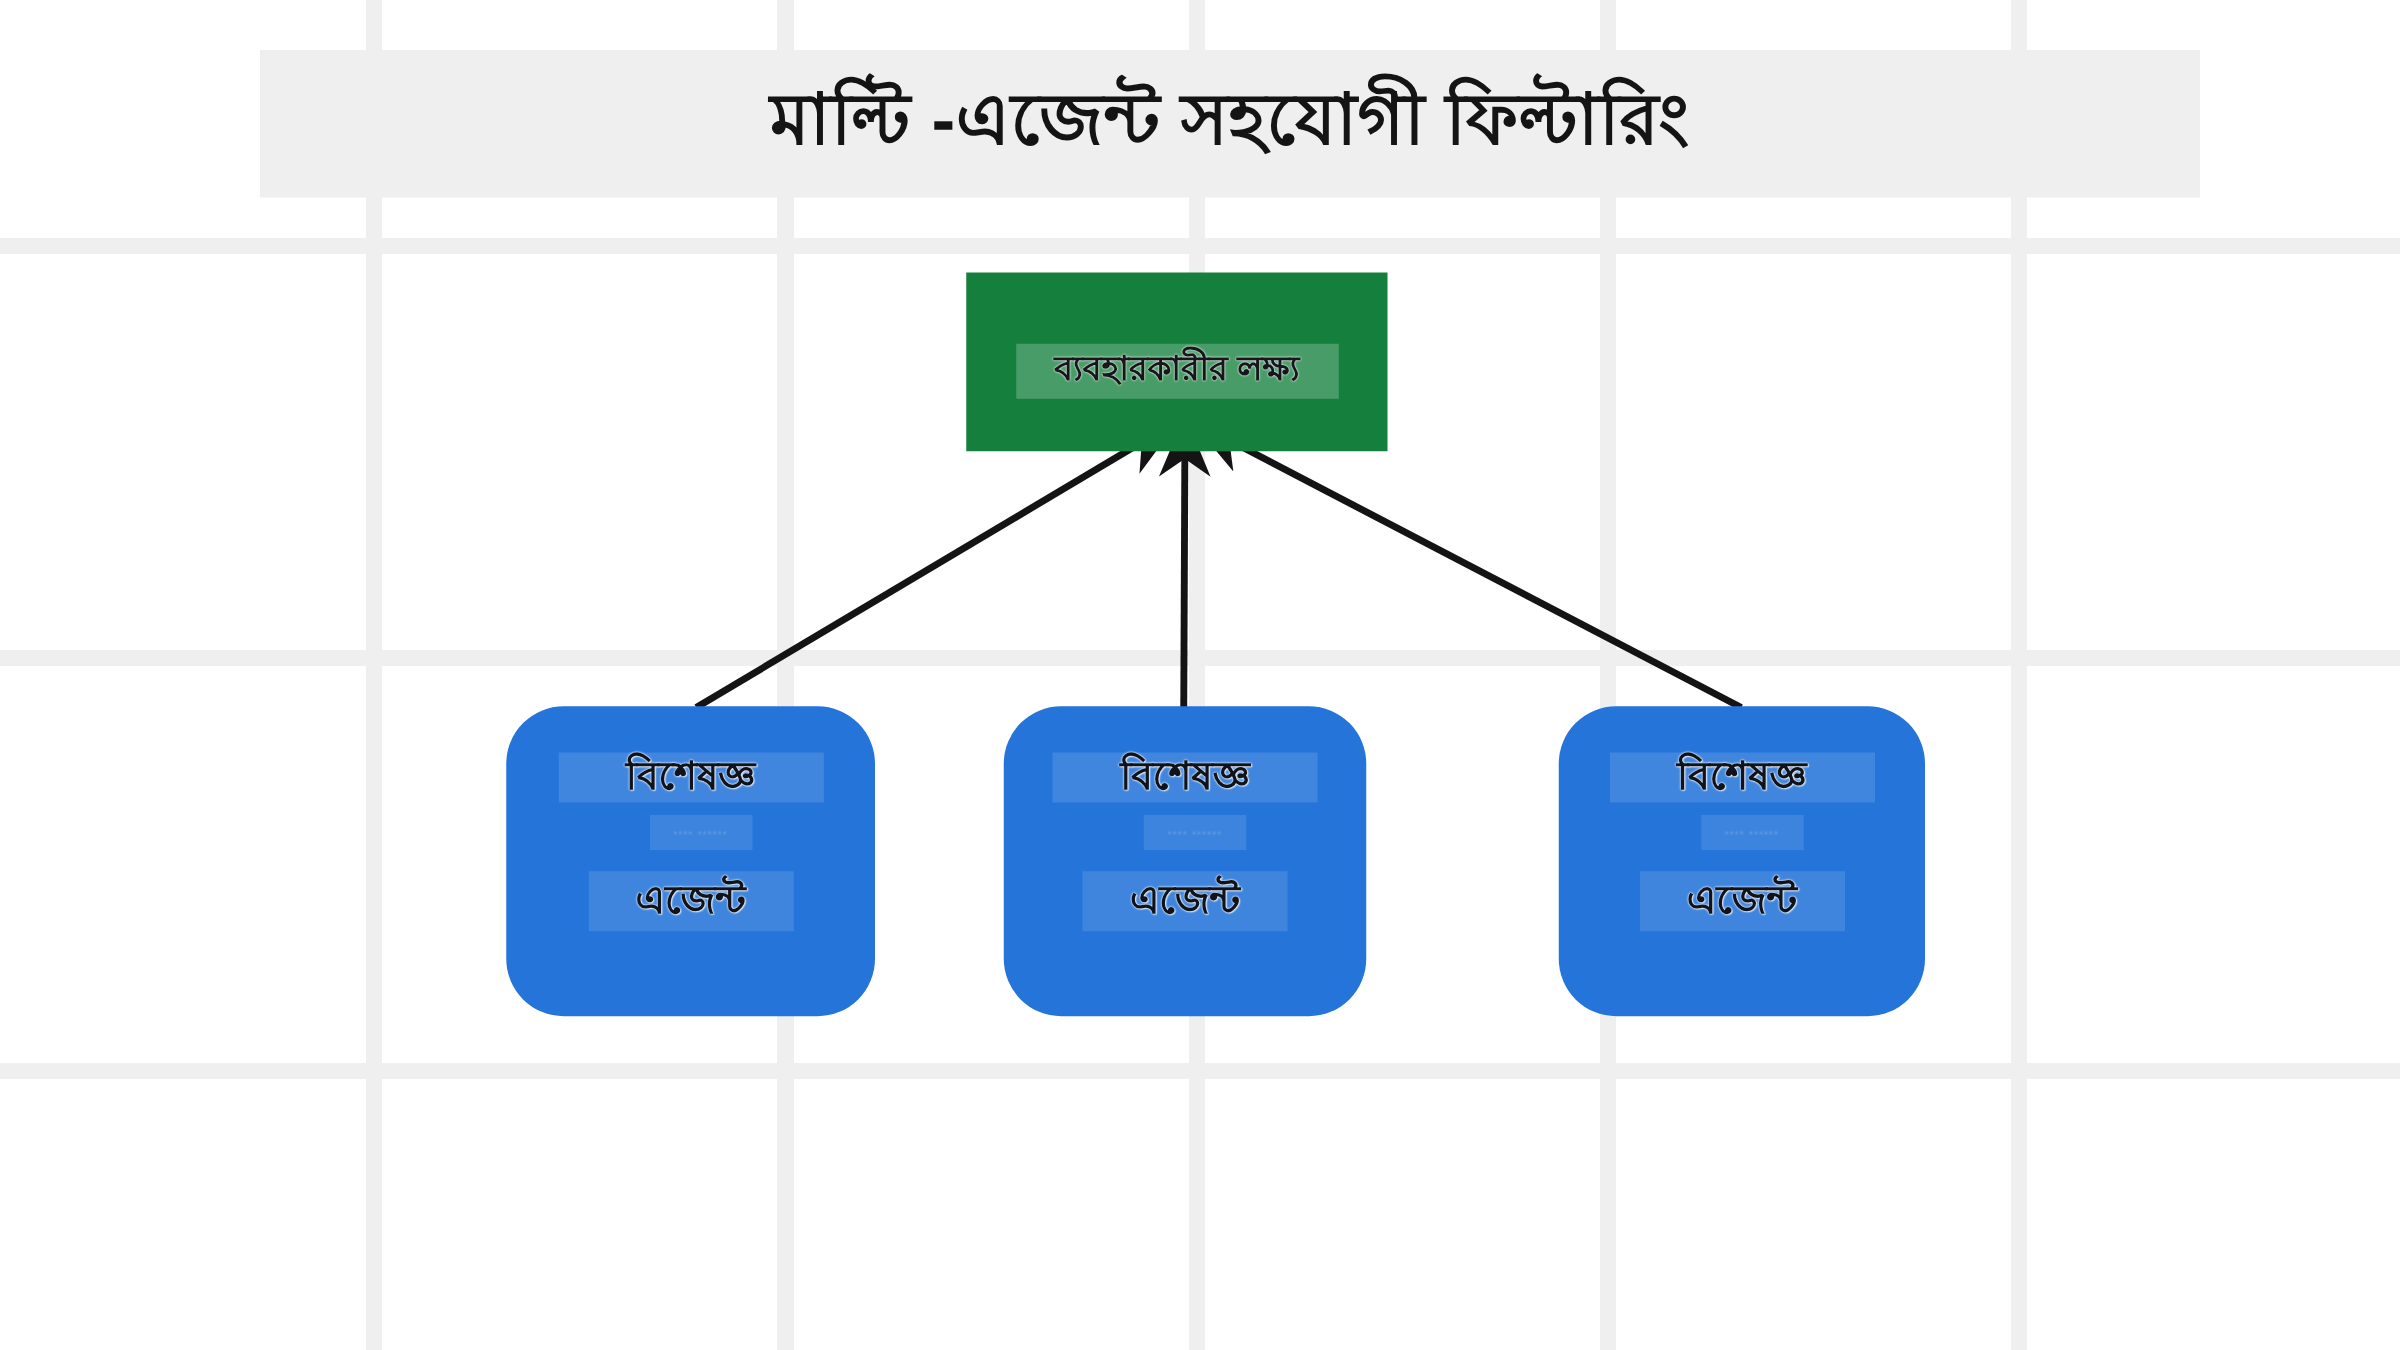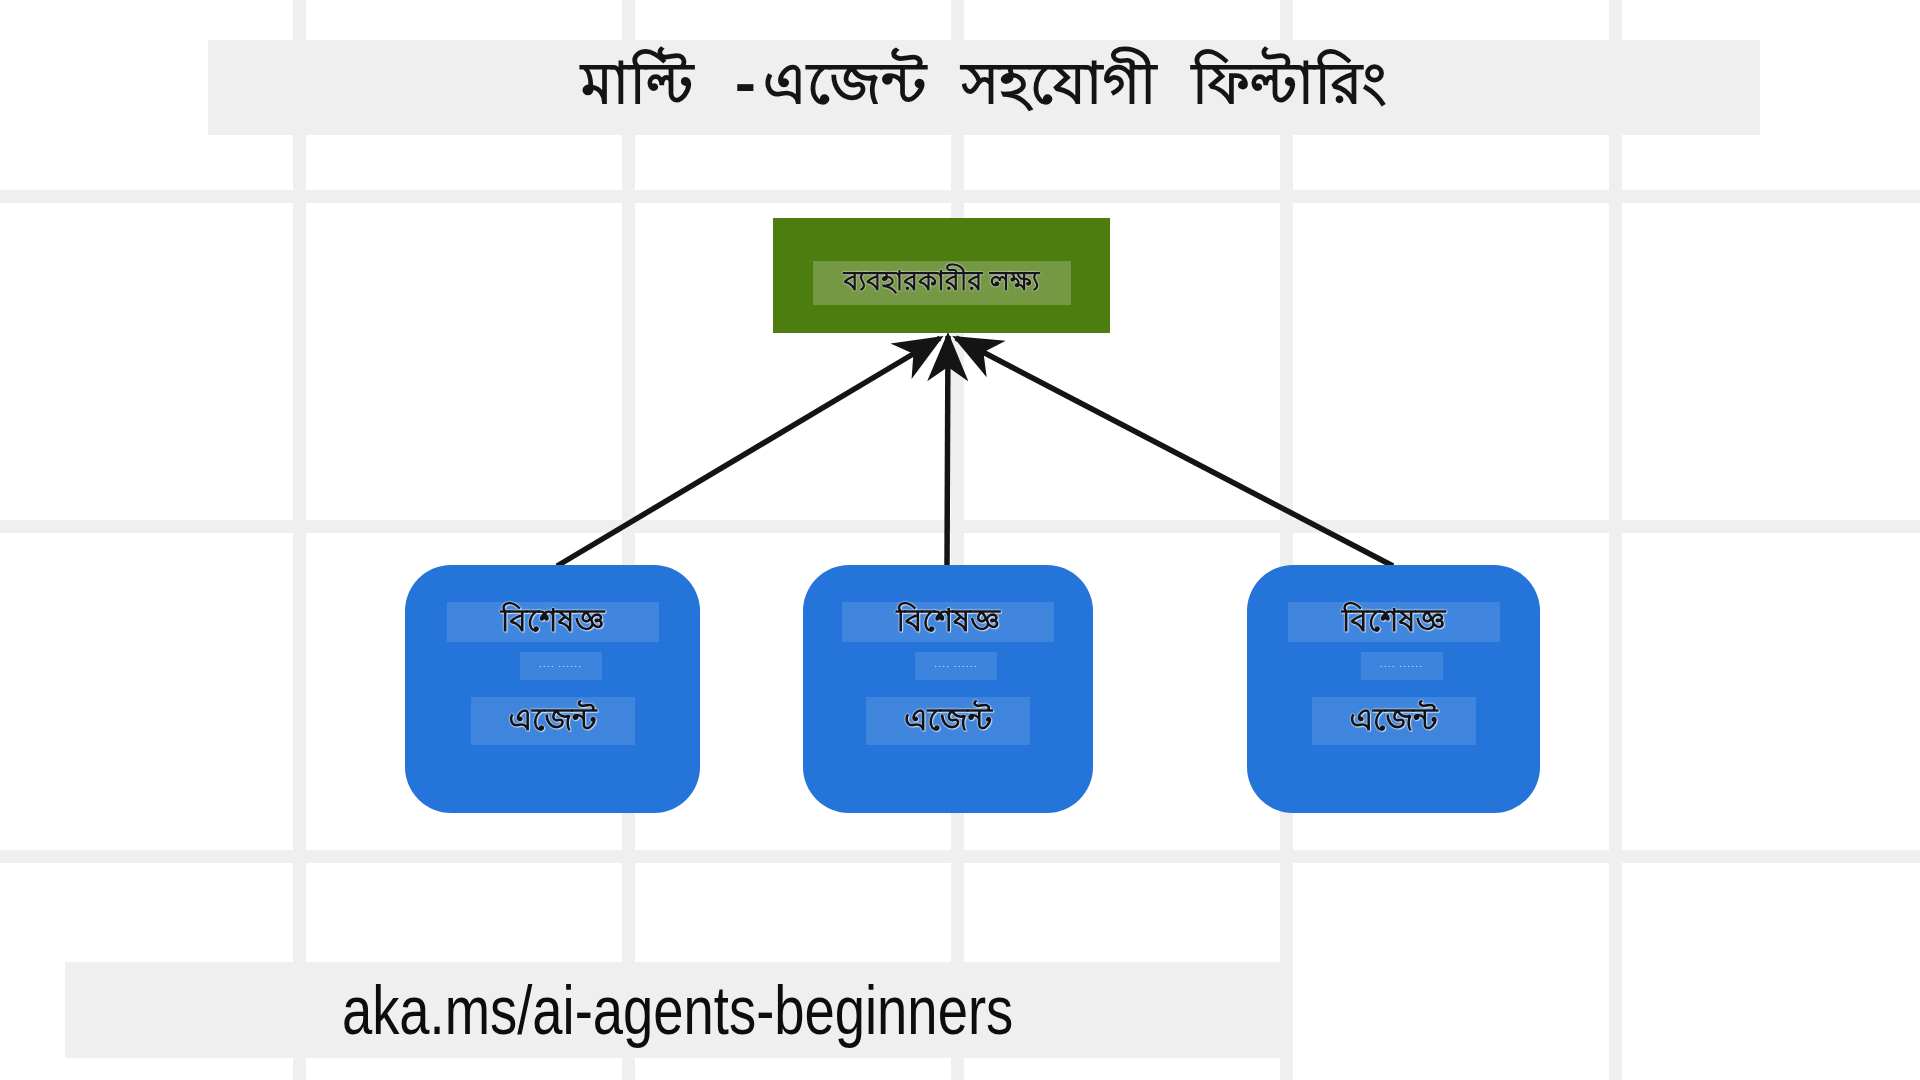--- a/index.html
+++ b/index.html
@@ -19,33 +19,33 @@
         transparent 306px, transparent 329px),
       repeating-linear-gradient(180deg,
         transparent 0px, transparent 190px,
         #efefef 190px, #efefef 203px,
         transparent 203px, transparent 330px);
   }
   .band {
     position: absolute; background: #efefef; z-index: 2;
     display: flex; align-items: center; justify-content: center;
   }
-  .title-band { left: 208px; top: 40px; width: 1552px; height: 95px; font-family: Liberation Mono, monospace; }
+  .title-band { left: 208px; top: 40px; width: 1552px; height: 118px; }
   .title-text {
     font-size: 57px; font-weight: bold; color: #141414; white-space: nowrap;
     letter-spacing: 0.5px;
   }
   .footer-band { left: 65px; top: 962px; width: 1225px; height: 96px; }
   .footer-text {
     font-size: 68px; font-weight: 500; color: #0d0d0d; white-space: nowrap;
     transform: scaleX(0.8); transform-origin: center center;
   }
   .goal-box {
-    position: absolute; left: 773px; top: 218px; width: 337px; height: 115px;
-    background: #4d7c0f; z-index: 3;
+    position: absolute; left: 773px; top: 218px; width: 337px; height: 143px;
+    background: #15803d; z-index: 3;
     display: flex; align-items: center; justify-content: center;
   }
   .goal-label-patch {
     margin-top: 14px;
     width: 258px; height: 44px; background: rgba(255,255,255,0.22);
     display: flex; align-items: center; justify-content: center;
   }
   .goal-label {
     font-size: 27px; font-weight: 600; color: #16161c; white-space: nowrap;
     text-shadow: 0 0 2px rgba(255,255,255,.85), 0 0 1px rgba(255,255,255,.9);
@@ -133,17 +133,14 @@
       <div class="agent-big-text role-text">বিশেষজ্ঞ</div>
     </div>
     <div class="patch note-patch">
       <div class="note-text">···· ······</div>
     </div>
     <div class="patch type-patch">
       <div class="agent-big-text type-text">এজেন্ট</div>
     </div>
   </div>
 
-  <div class="band footer-band">
-    <div class="footer-text">aka.ms/ai-agents-beginners</div>
-  </div>
 
 </div>
 
 </body></html>

